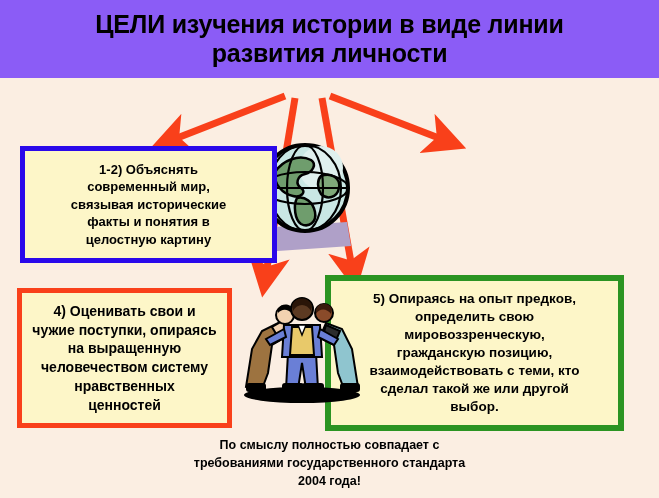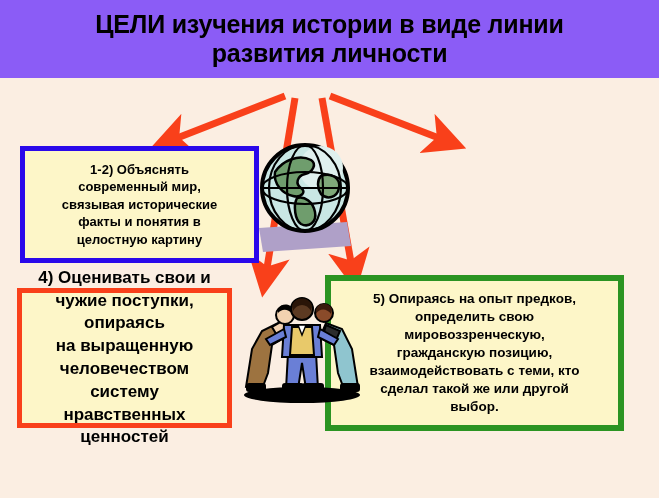--- a/index.html
+++ b/index.html
@@ -60,40 +60,40 @@
     font-size: 13px;
     font-weight: bold;
     color: #000;
     line-height: 1.34;
     padding: 0 6px;
     white-space: pre-line;
   }
 
   #box-1 {
     left: 20px;  top: 146px;
-    width: 239px; height: 117px;
+    width: 257px; height: 117px;
     border: 5px solid #2a08ea;
   }
   #box-3 {
     left: 373px; top: 146px;
     width: 271px; height: 119px;
     border: 5px solid #ffa217;
   }
   #box-4 {
     left: 17px;  top: 288px;
     width: 215px; height: 140px;
     border: 5px solid #f9401a;
   }
   #box-5 {
     left: 325px; top: 275px;
     width: 299px; height: 156px;
     border: 6px solid #2b9422;
   }
   #box-5 .txt { font-size: 13.5px; line-height: 1.33; }
-  #box-4 .txt { font-size: 17px; }
+  #box-4 .txt { font-size: 14px; }
 
   
   #arrows {
     position: absolute;
     left: 0; top: 0;
     width: 659px; height: 498px;
     z-index: 4;
     pointer-events: none;
   }
 
@@ -234,14 +234,17 @@
   <div class="tbox" id="box-5">
     <div class="txt">5) Опираясь на опыт предков,
 определить свою
 мировоззренческую,
 гражданскую позицию,
 взаимодействовать с теми, кто
 сделал такой же или другой
 выбор.</div>
   </div>
 
+  <div id="caption">По смыслу полностью совпадает с
+требованиями государственного стандарта
+2004 года!</div>
 
 </div>
 
 </body></html>

